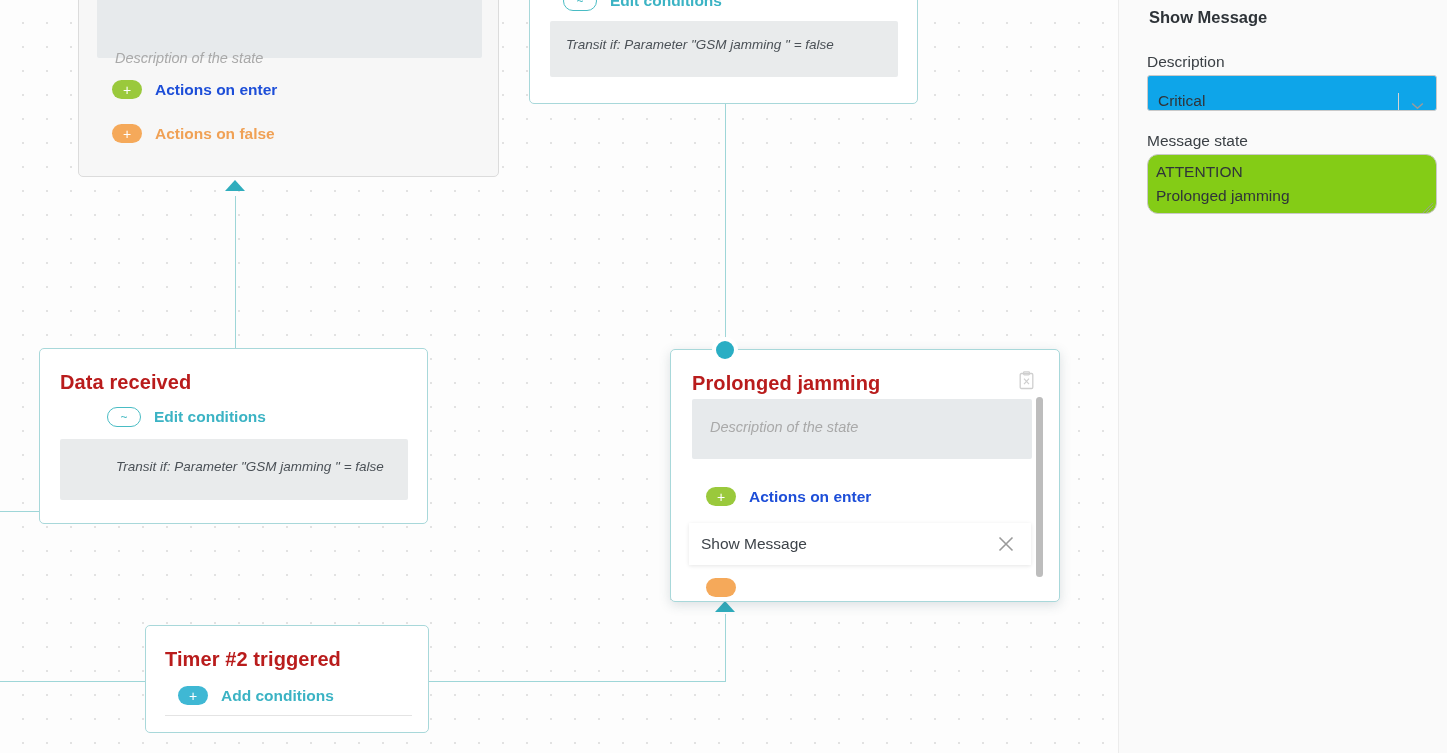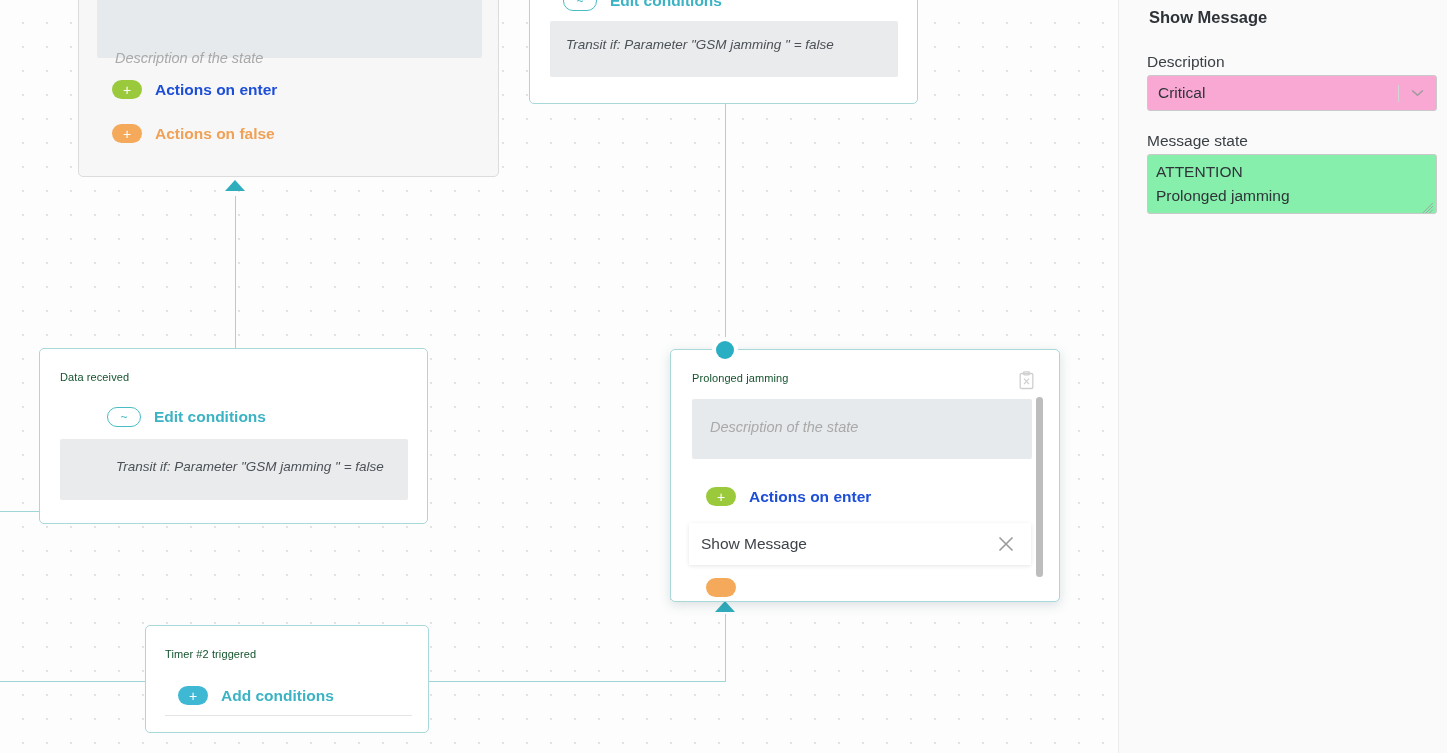--- a/index.html
+++ b/index.html
@@ -56,23 +56,23 @@
   .card-muted {
     background: #f7f7f7;
     border: 1px solid #dcdcdc;
   }
   .card-active {
     box-shadow: 0 3px 12px rgba(60,90,100,0.18);
     border: 1px solid #a8d8da;
   }
 
   .card-title {
-    font-size: 11px;
-    font-weight: normal;
-    color: #14532d;
+    font-size: 20px;
+    font-weight: bold;
+    color: #b91c1c;
     letter-spacing: 0.1px;
   }
 
   .desc-box {
     background: #e7eaec;
     border-radius: 2px;
   }
   .desc-placeholder {
     font-size: 14.5px;
     font-style: italic;
@@ -172,47 +172,47 @@
     font-size: 15.5px;
     color: #3b4045;
   }
   .select-wrap {
     position: absolute;
     left: 1147px; top: 75px;
     width: 290px; height: 36px;
   }
   .sel-box {
     width: 100%; height: 100%;
-    background: #f9a8d4;
+    background: #0ea5e9;
     border: 1px solid #c9c9c9;
     border-radius: 3px;
-    display: flex; align-items: center;
+    display: flex; align-items: flex-end;
   }
   .sel-value {
     flex: 1;
     padding-left: 10px;
     font-size: 15.5px;
     color: #30353a;
   }
   .sel-sep {
     width: 1px; height: 17px;
     background: #d4d4d4;
     margin-right: 0px;
   }
   .sel-arrow {
     width: 37px;
     display: flex; align-items: center; justify-content: center;
   }
   .textarea-box {
     position: absolute;
     left: 1147px; top: 154px;
     width: 290px; height: 60px;
-    background: #86efac;
+    background: #84cc16;
     border: 1px solid #c9c9c9;
-    border-radius: 3px;
+    border-radius: 11px;
     padding: 5px 8px 0 8px;
     overflow: hidden;
   }
   .ta-line {
     font-size: 15.5px;
     color: #2f3439;
     line-height: 24px;
     white-space: pre;
   }
   .resize-grip {

